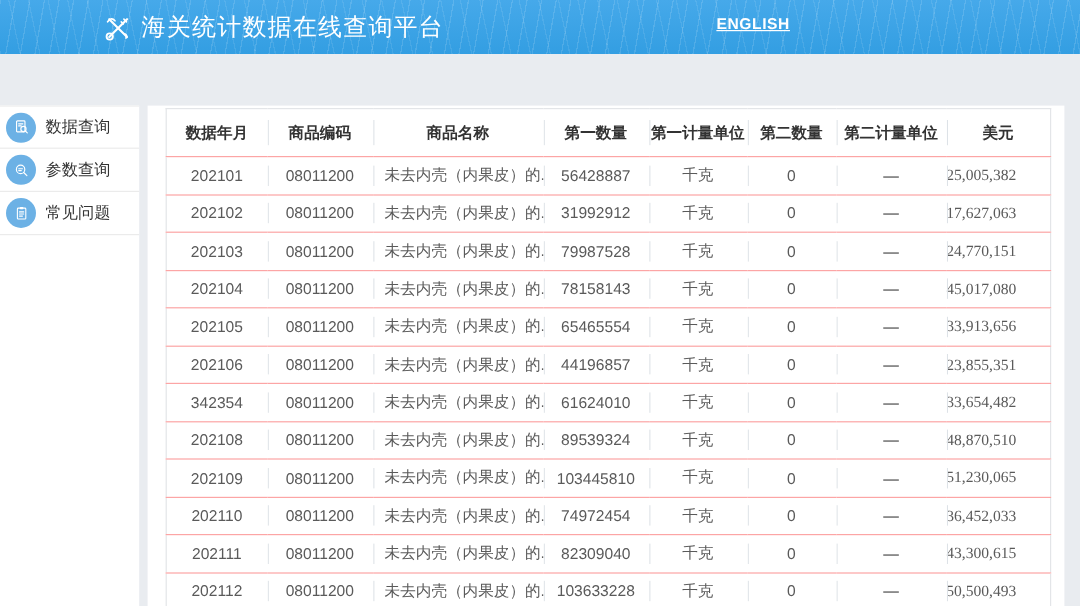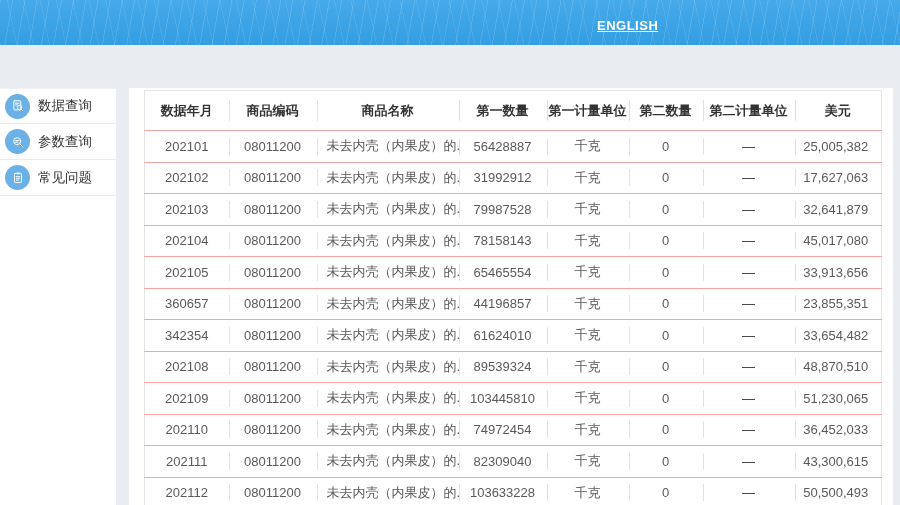--- a/index.html
+++ b/index.html
@@ -15,21 +15,21 @@
     position:absolute; left:0; top:0; width:900px; height:45px;
     background-image:
       repeating-linear-gradient(100deg, rgba(255,255,255,.13) 0 1px, rgba(255,255,255,0) 1px 12px),
       repeating-linear-gradient(78deg, rgba(255,255,255,.09) 0 1px, rgba(255,255,255,0) 1px 16px),
       linear-gradient(180deg,#46a9ea,#339ee2);
   }
   .brand { position:absolute; left:84px; top:0; height:45px; display:flex; align-items:center; }
   .brand svg { width:28px; height:28px; margin-right:6px; }
   .brand-title { color:#fff; font-size:20px; letter-spacing:1px; white-space:nowrap; }
   .english-link {
-    position:absolute; left:597px; top:18px;
+    position:absolute; left:597px; top:12px;
     color:#fff; font-size:13px; font-weight:bold;
     text-decoration:underline; letter-spacing:.5px; cursor:pointer;
   }
 
   
   .sidebar {
     position:absolute; left:0; top:88px; width:116px; bottom:0;
     background:#fff;
   }
   .side-item {
@@ -40,21 +40,21 @@
   .icon-circle {
     width:25px; height:25px; border-radius:50%;
     background:#6cb1e5; margin:0 8px 0 5px;
     display:flex; align-items:center; justify-content:center; flex:0 0 auto;
   }
   .icon-circle svg { width:14px; height:14px; }
   .side-label { font-size:13.5px; color:#333; white-space:nowrap; }
 
   
   .main-panel {
-    position:absolute; left:129px; top:88px; width:764px; bottom:0;
+    position:absolute; left:123px; top:88px; width:764px; bottom:0;
     background:#fff;
   }
   .data-table {
     width:738px; margin:2px 0 0 15px;
     border-collapse:collapse; table-layout:fixed;
     border:1px solid #e3e5e8;
   }
   .data-table th, .data-table td {
     position:relative; text-align:center; white-space:nowrap; overflow:hidden;
   }
@@ -71,26 +71,37 @@
   }
   .data-table th:nth-child(1){width:84px;}
   .data-table th:nth-child(2){width:88px;}
   .data-table th:nth-child(3){width:142px;}
   .data-table th:nth-child(4){width:88px;}
   .data-table th:nth-child(5){width:82px;margin-left:40px;}
   .data-table th:nth-child(6){width:74px;}
   .data-table th:nth-child(7){width:92px;}
   .data-table td:nth-child(3){text-align:left; padding-left:10px;}
   .data-table td:nth-child(7){color:#333;}
-  .data-table td:nth-child(8){text-align:center; padding-right:4px;}
+  .data-table td:nth-child(8){text-align:left; padding-right:4px;font-family:Liberation Serif, serif;}
 </style>
 </head>
 <body>
 
 <div class="app-header">
+  <div class="brand">
+    <svg viewBox="0 0 32 32" fill="none" stroke="#ffffff" stroke-width="2" stroke-linecap="round">
+      <path d="M8 25 L25 8"></path>
+      <circle cx="8.5" cy="24.5" r="3" stroke-width="1.8"></circle>
+      <path d="M22 8 l2.5 2.5 M19.5 10.5 l2 2" stroke-width="1.6"></path>
+      <path d="M8 8 L25 25"></path>
+      <path d="M6.5 10.5 q3.5 -5 7 -1" stroke-width="1.6"></path>
+      <path d="M23 22 q2.5 1.5 1 4" stroke-width="1.6"></path>
+    </svg>
+    <span class="brand-title">海关统计数据在线查询平台</span>
+  </div>
   <a class="english-link">ENGLISH</a>
 </div>
 
 <div class="sidebar">
   <div class="side-item">
     <span class="icon-circle">
       <svg viewBox="0 0 20 20" fill="none" stroke="#fff" stroke-width="1.4" stroke-linecap="round">
         <rect x="4" y="2.5" width="10" height="13" rx="1"></rect>
         <path d="M6.5 6h5 M6.5 8.5h3"></path>
         <circle cx="12.2" cy="12.2" r="3.1"></circle>
@@ -157,21 +168,21 @@
           <td>17,627,063</td>
         </tr>
         <tr>
           <td>202103</td>
           <td>08011200</td>
           <td>未去内壳（内果皮）的...</td>
           <td>79987528</td>
           <td>千克</td>
           <td>0</td>
           <td>—</td>
-          <td>32,641,879</td>
+          <td>24,770,151</td>
         </tr>
         <tr>
           <td>202104</td>
           <td>08011200</td>
           <td>未去内壳（内果皮）的...</td>
           <td>78158143</td>
           <td>千克</td>
           <td>0</td>
           <td>—</td>
           <td>45,017,080</td>
@@ -180,21 +191,21 @@
           <td>202105</td>
           <td>08011200</td>
           <td>未去内壳（内果皮）的...</td>
           <td>65465554</td>
           <td>千克</td>
           <td>0</td>
           <td>—</td>
           <td>33,913,656</td>
         </tr>
         <tr>
-          <td>360657</td>
+          <td>202106</td>
           <td>08011200</td>
           <td>未去内壳（内果皮）的...</td>
           <td>44196857</td>
           <td>千克</td>
           <td>0</td>
           <td>—</td>
           <td>23,855,351</td>
         </tr>
         <tr>
           <td>342354</td>

